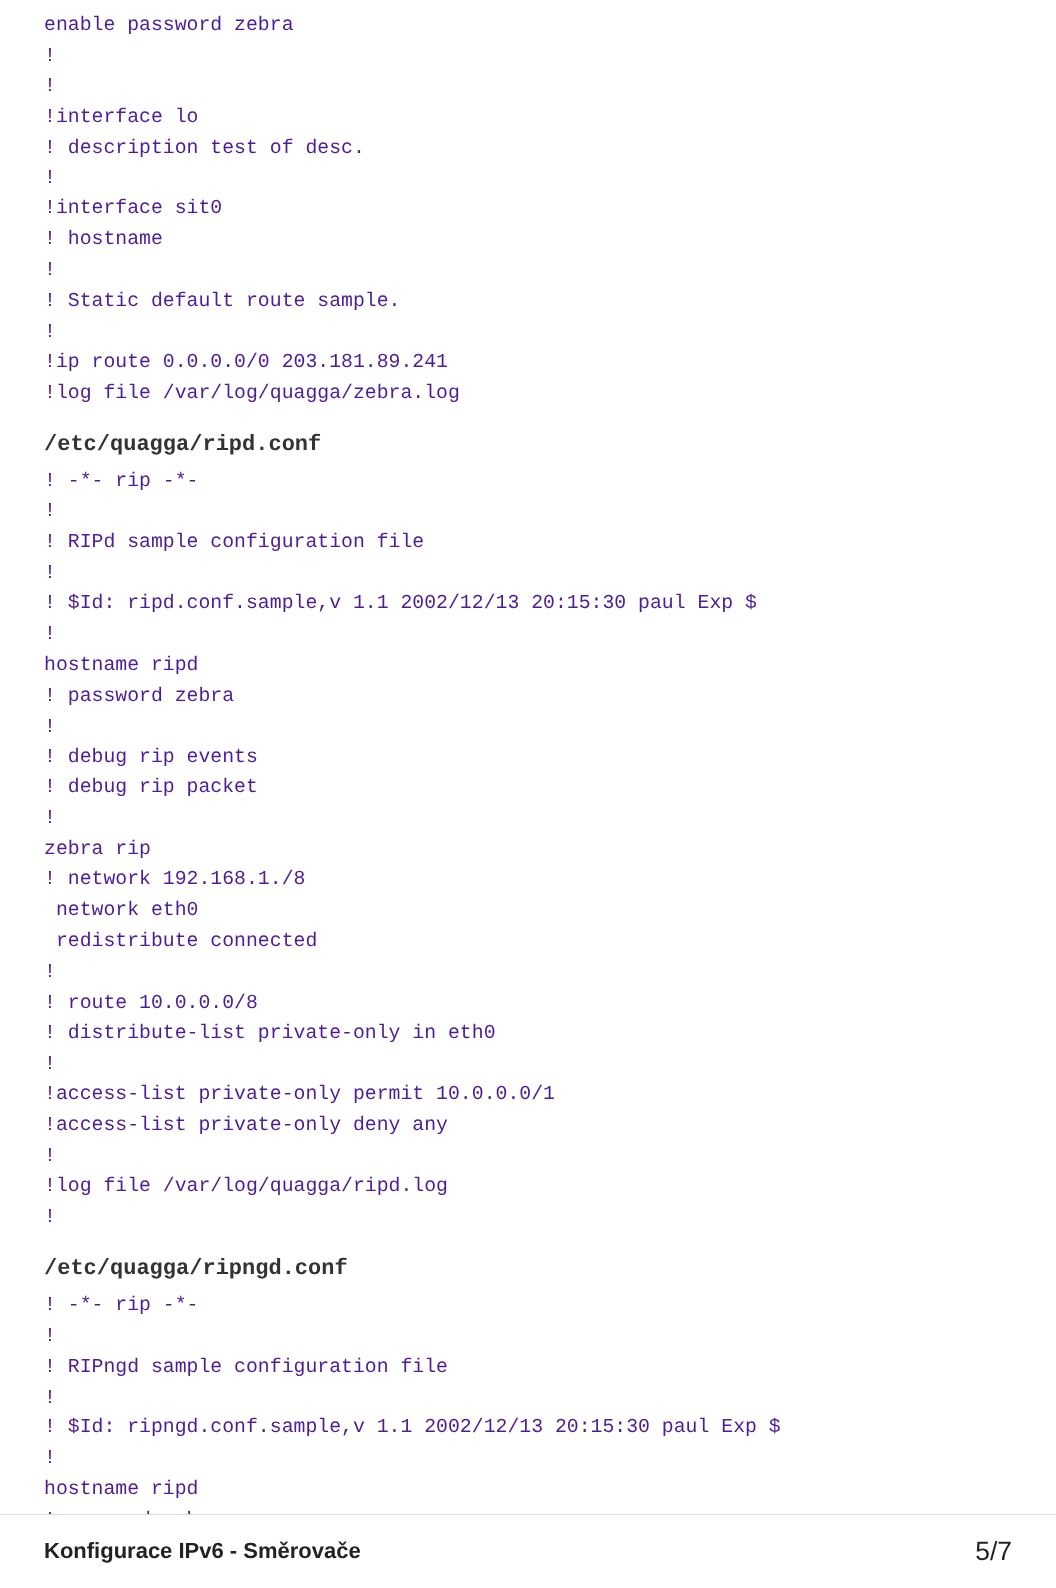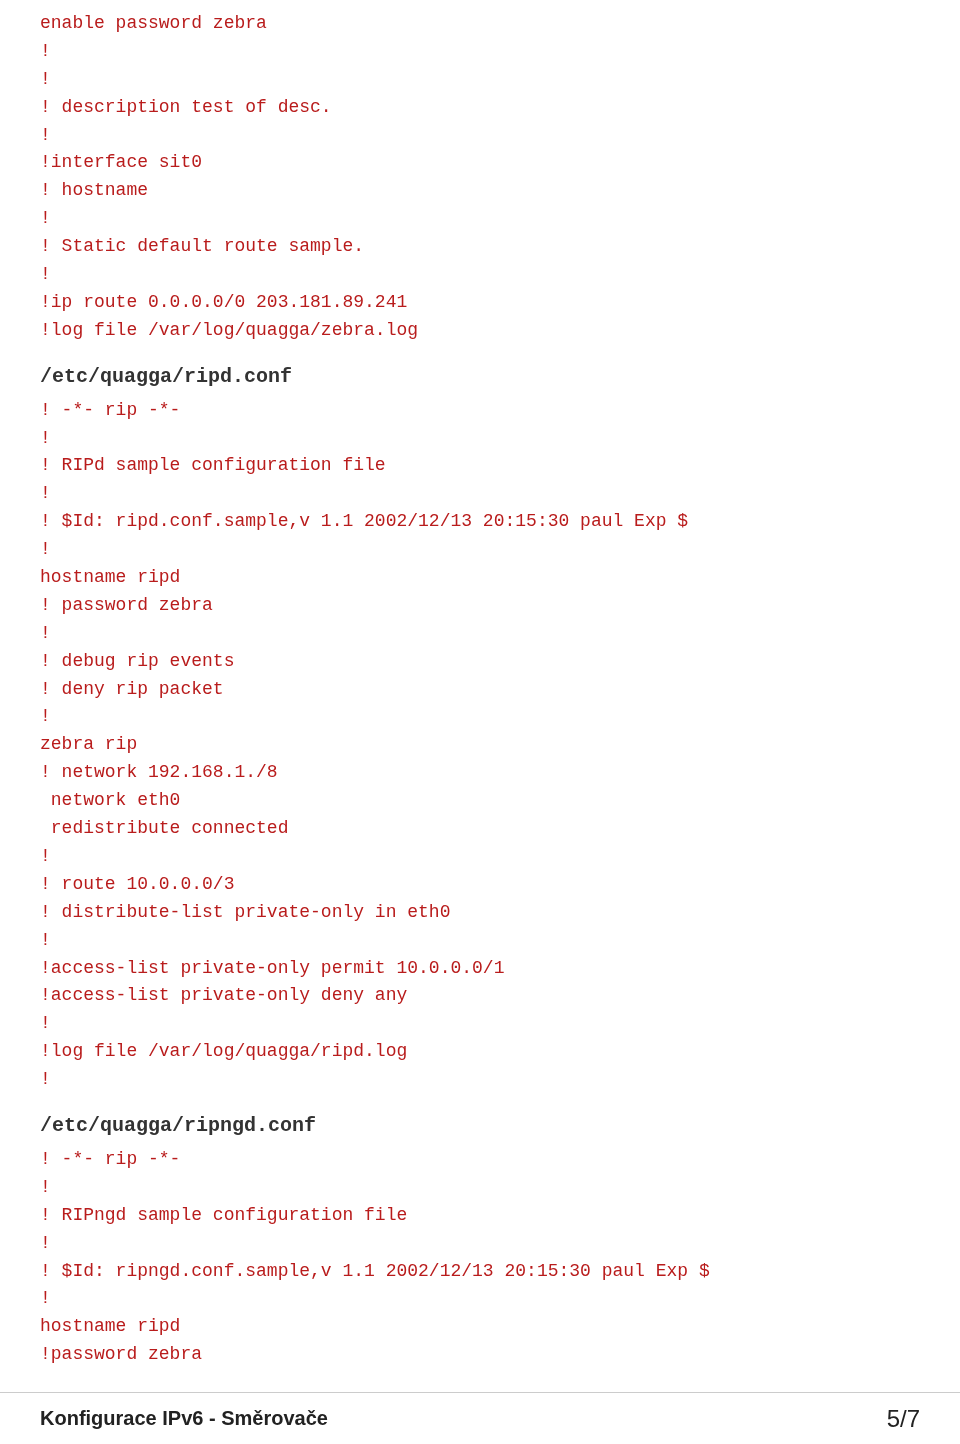--- a/index.html
+++ b/index.html
@@ -20,39 +20,39 @@
 
     .main-content {
       padding: 10px 40px 80px 40px;
     }
 
     .code-line {
       line-height: 1.55;
       white-space: pre;
       font-family: 'Courier New', Courier, monospace;
       font-size: 18px;
-      color: #b91c1c;
+      color: #4c1d95;
     }
 
     .section-header {
       font-family: 'Courier New', Courier, monospace;
       font-size: 20px;
       font-weight: bold;
       color: #333333;
       margin-top: 16px;
       margin-bottom: 4px;
       line-height: 1.6;
     }
 
     .footer {
       position: fixed;
       bottom: 0;
       left: 0;
       width: 960px;
-      height: 52px;
+      height: 68px;
       background: #ffffff;
       border-top: 1px solid #cccccc;
       display: flex;
       justify-content: space-between;
       align-items: center;
       padding: 14px 40px;
     }
 
     .footer-title {
       font-family: Arial, sans-serif;
@@ -69,20 +69,21 @@
   </style>
 </head>
 <body>
 
 <div class="main-content">
 
   <div id="top-lines">
       <div class="code-line">enable password zebra</div>
       <div class="code-line">!</div>
       <div class="code-line">!</div>
+      <div class="code-line">!interface lo</div>
       <div class="code-line">! description test of desc.</div>
       <div class="code-line">!</div>
       <div class="code-line">!interface sit0</div>
       <div class="code-line">! hostname</div>
       <div class="code-line">!</div>
       <div class="code-line">! Static default route sample.</div>
       <div class="code-line">!</div>
       <div class="code-line">!ip route 0.0.0.0/0 203.181.89.241</div>
       <div class="code-line">!log file /var/log/quagga/zebra.log</div>
     </div>
@@ -93,28 +94,28 @@
       <div class="code-line">! -*- rip -*-</div>
       <div class="code-line">!</div>
       <div class="code-line">! RIPd sample configuration file</div>
       <div class="code-line">!</div>
       <div class="code-line">! $Id: ripd.conf.sample,v 1.1 2002/12/13 20:15:30 paul Exp $</div>
       <div class="code-line">!</div>
       <div class="code-line">hostname ripd</div>
       <div class="code-line">! password zebra</div>
       <div class="code-line">!</div>
       <div class="code-line">! debug rip events</div>
-      <div class="code-line">! deny rip packet</div>
+      <div class="code-line">! debug rip packet</div>
       <div class="code-line">!</div>
       <div class="code-line">zebra rip</div>
       <div class="code-line">! network 192.168.1./8</div>
       <div class="code-line"> network eth0</div>
       <div class="code-line"> redistribute connected</div>
       <div class="code-line">!</div>
-      <div class="code-line">! route 10.0.0.0/3</div>
+      <div class="code-line">! route 10.0.0.0/8</div>
       <div class="code-line">! distribute-list private-only in eth0</div>
       <div class="code-line">!</div>
       <div class="code-line">!access-list private-only permit 10.0.0.0/1</div>
       <div class="code-line">!access-list private-only deny any</div>
       <div class="code-line">!</div>
       <div class="code-line">!log file /var/log/quagga/ripd.log</div>
       <div class="code-line">!</div>
     </div>
 
   <div class="section-header">/etc/quagga/ripngd.conf</div>

